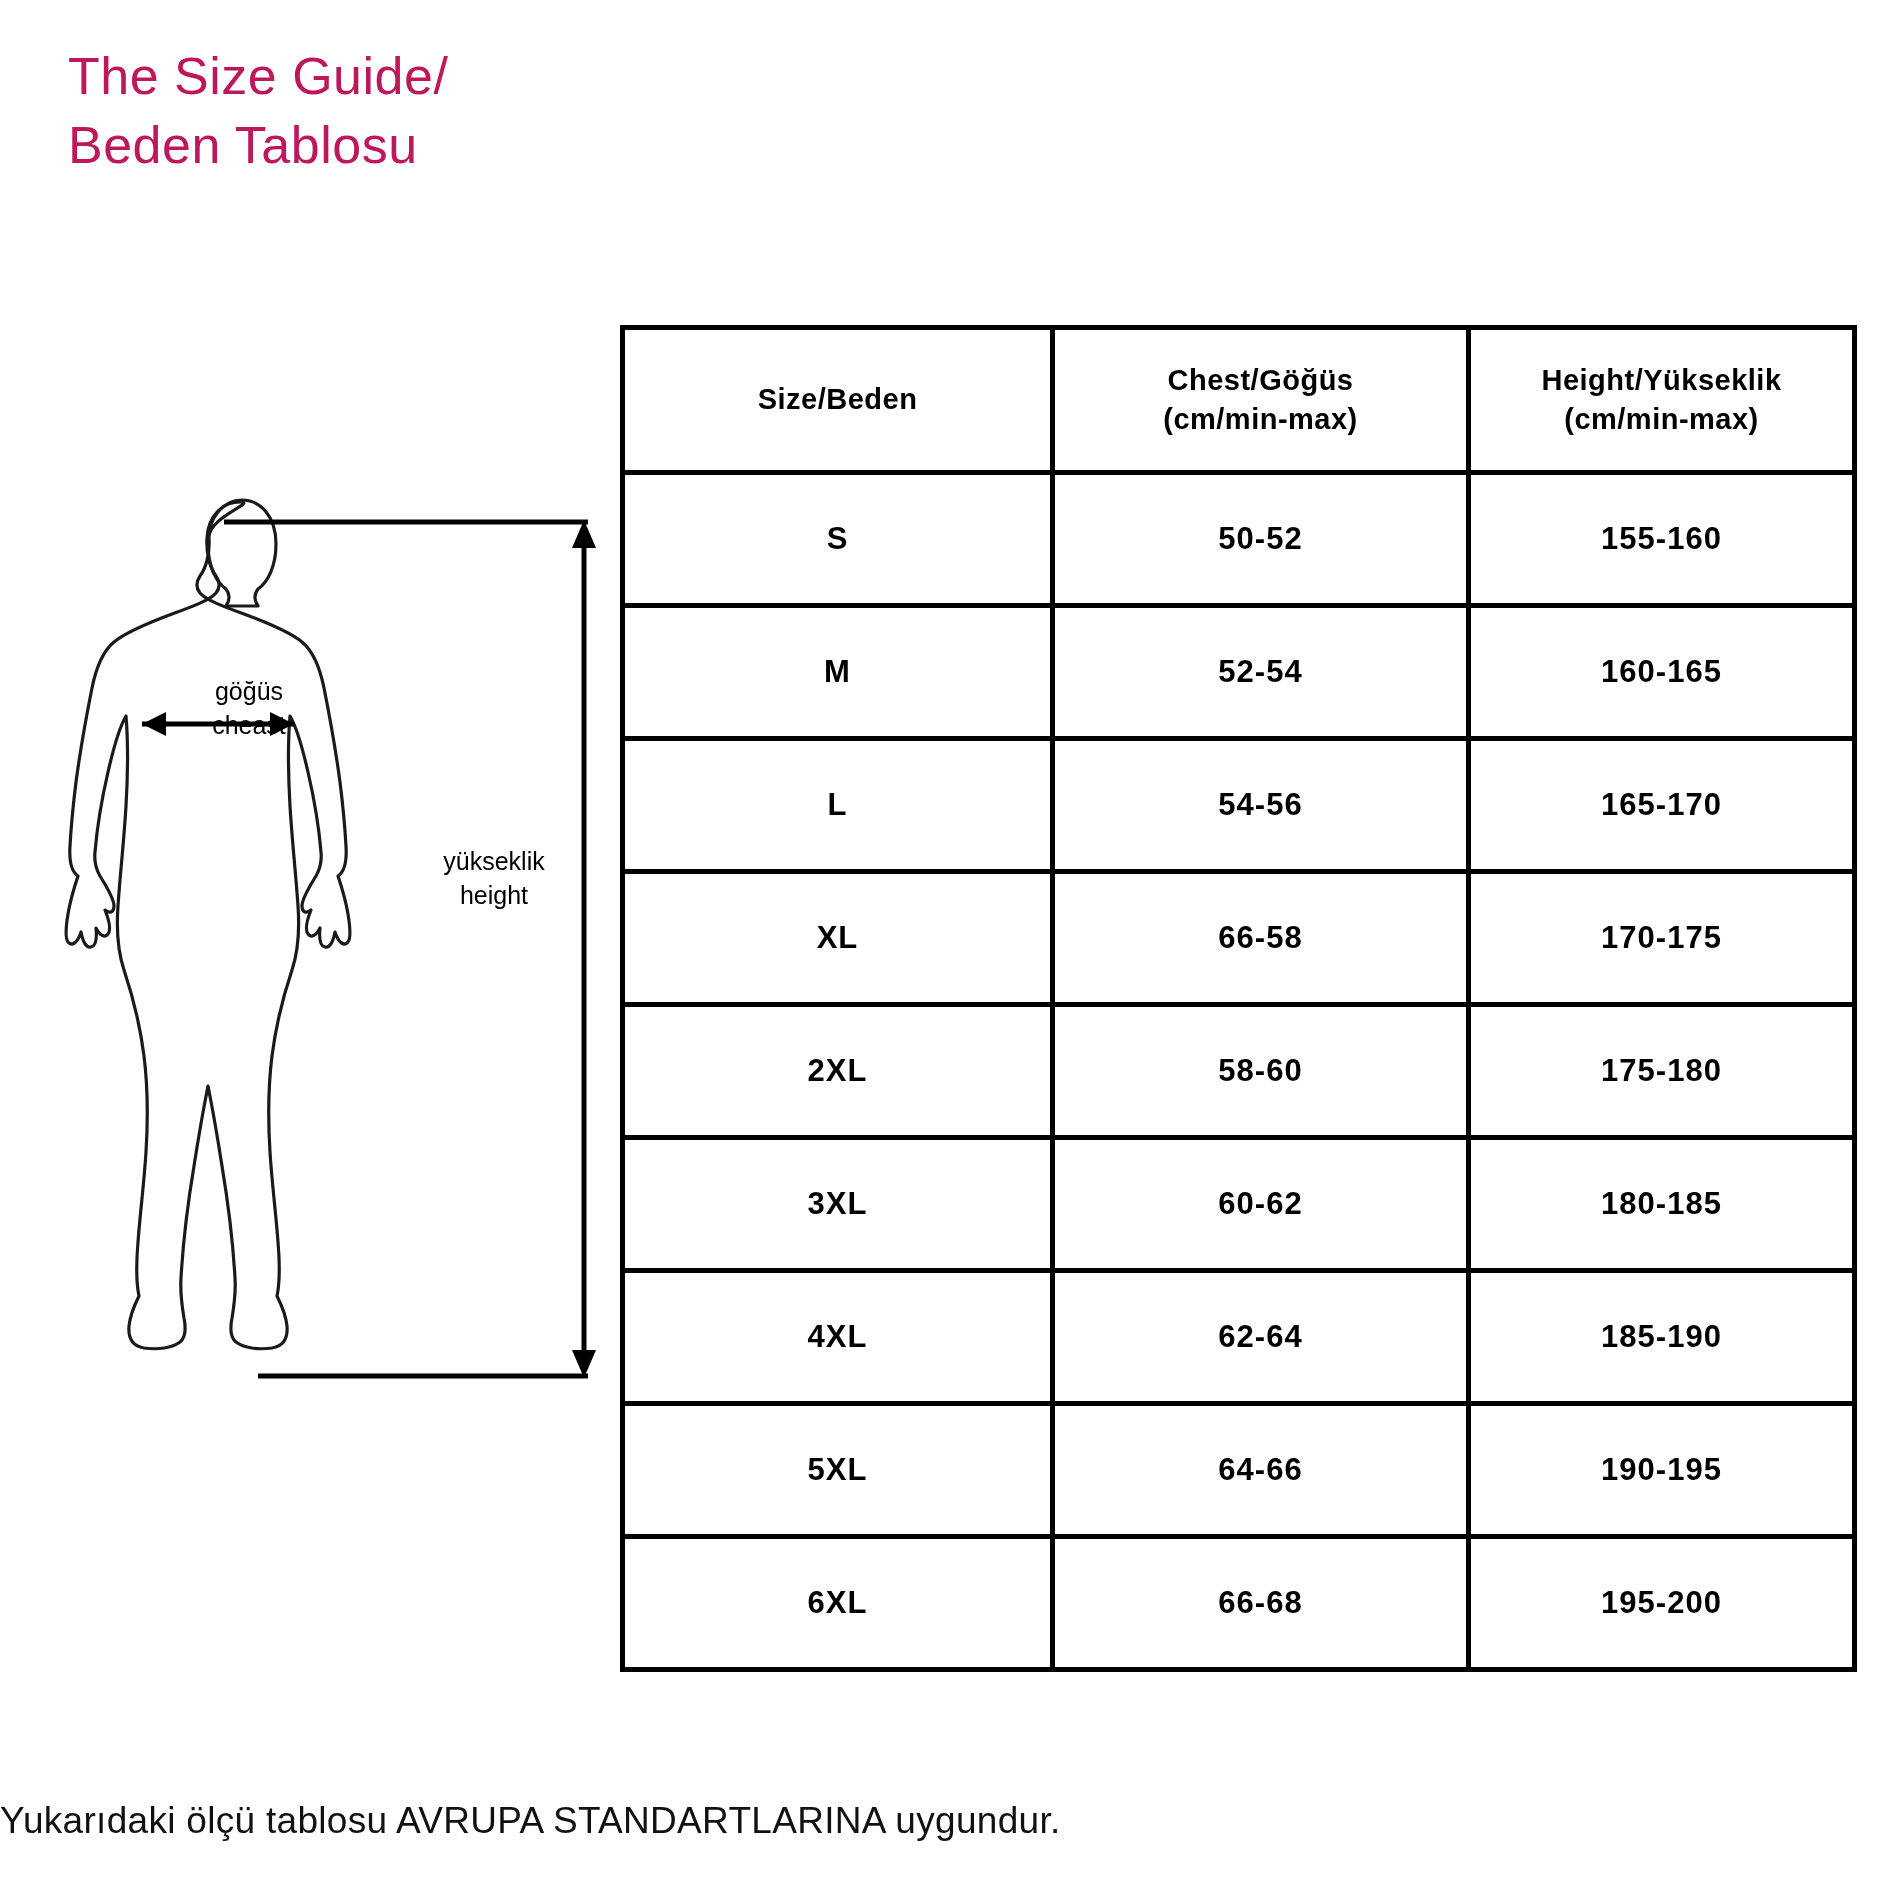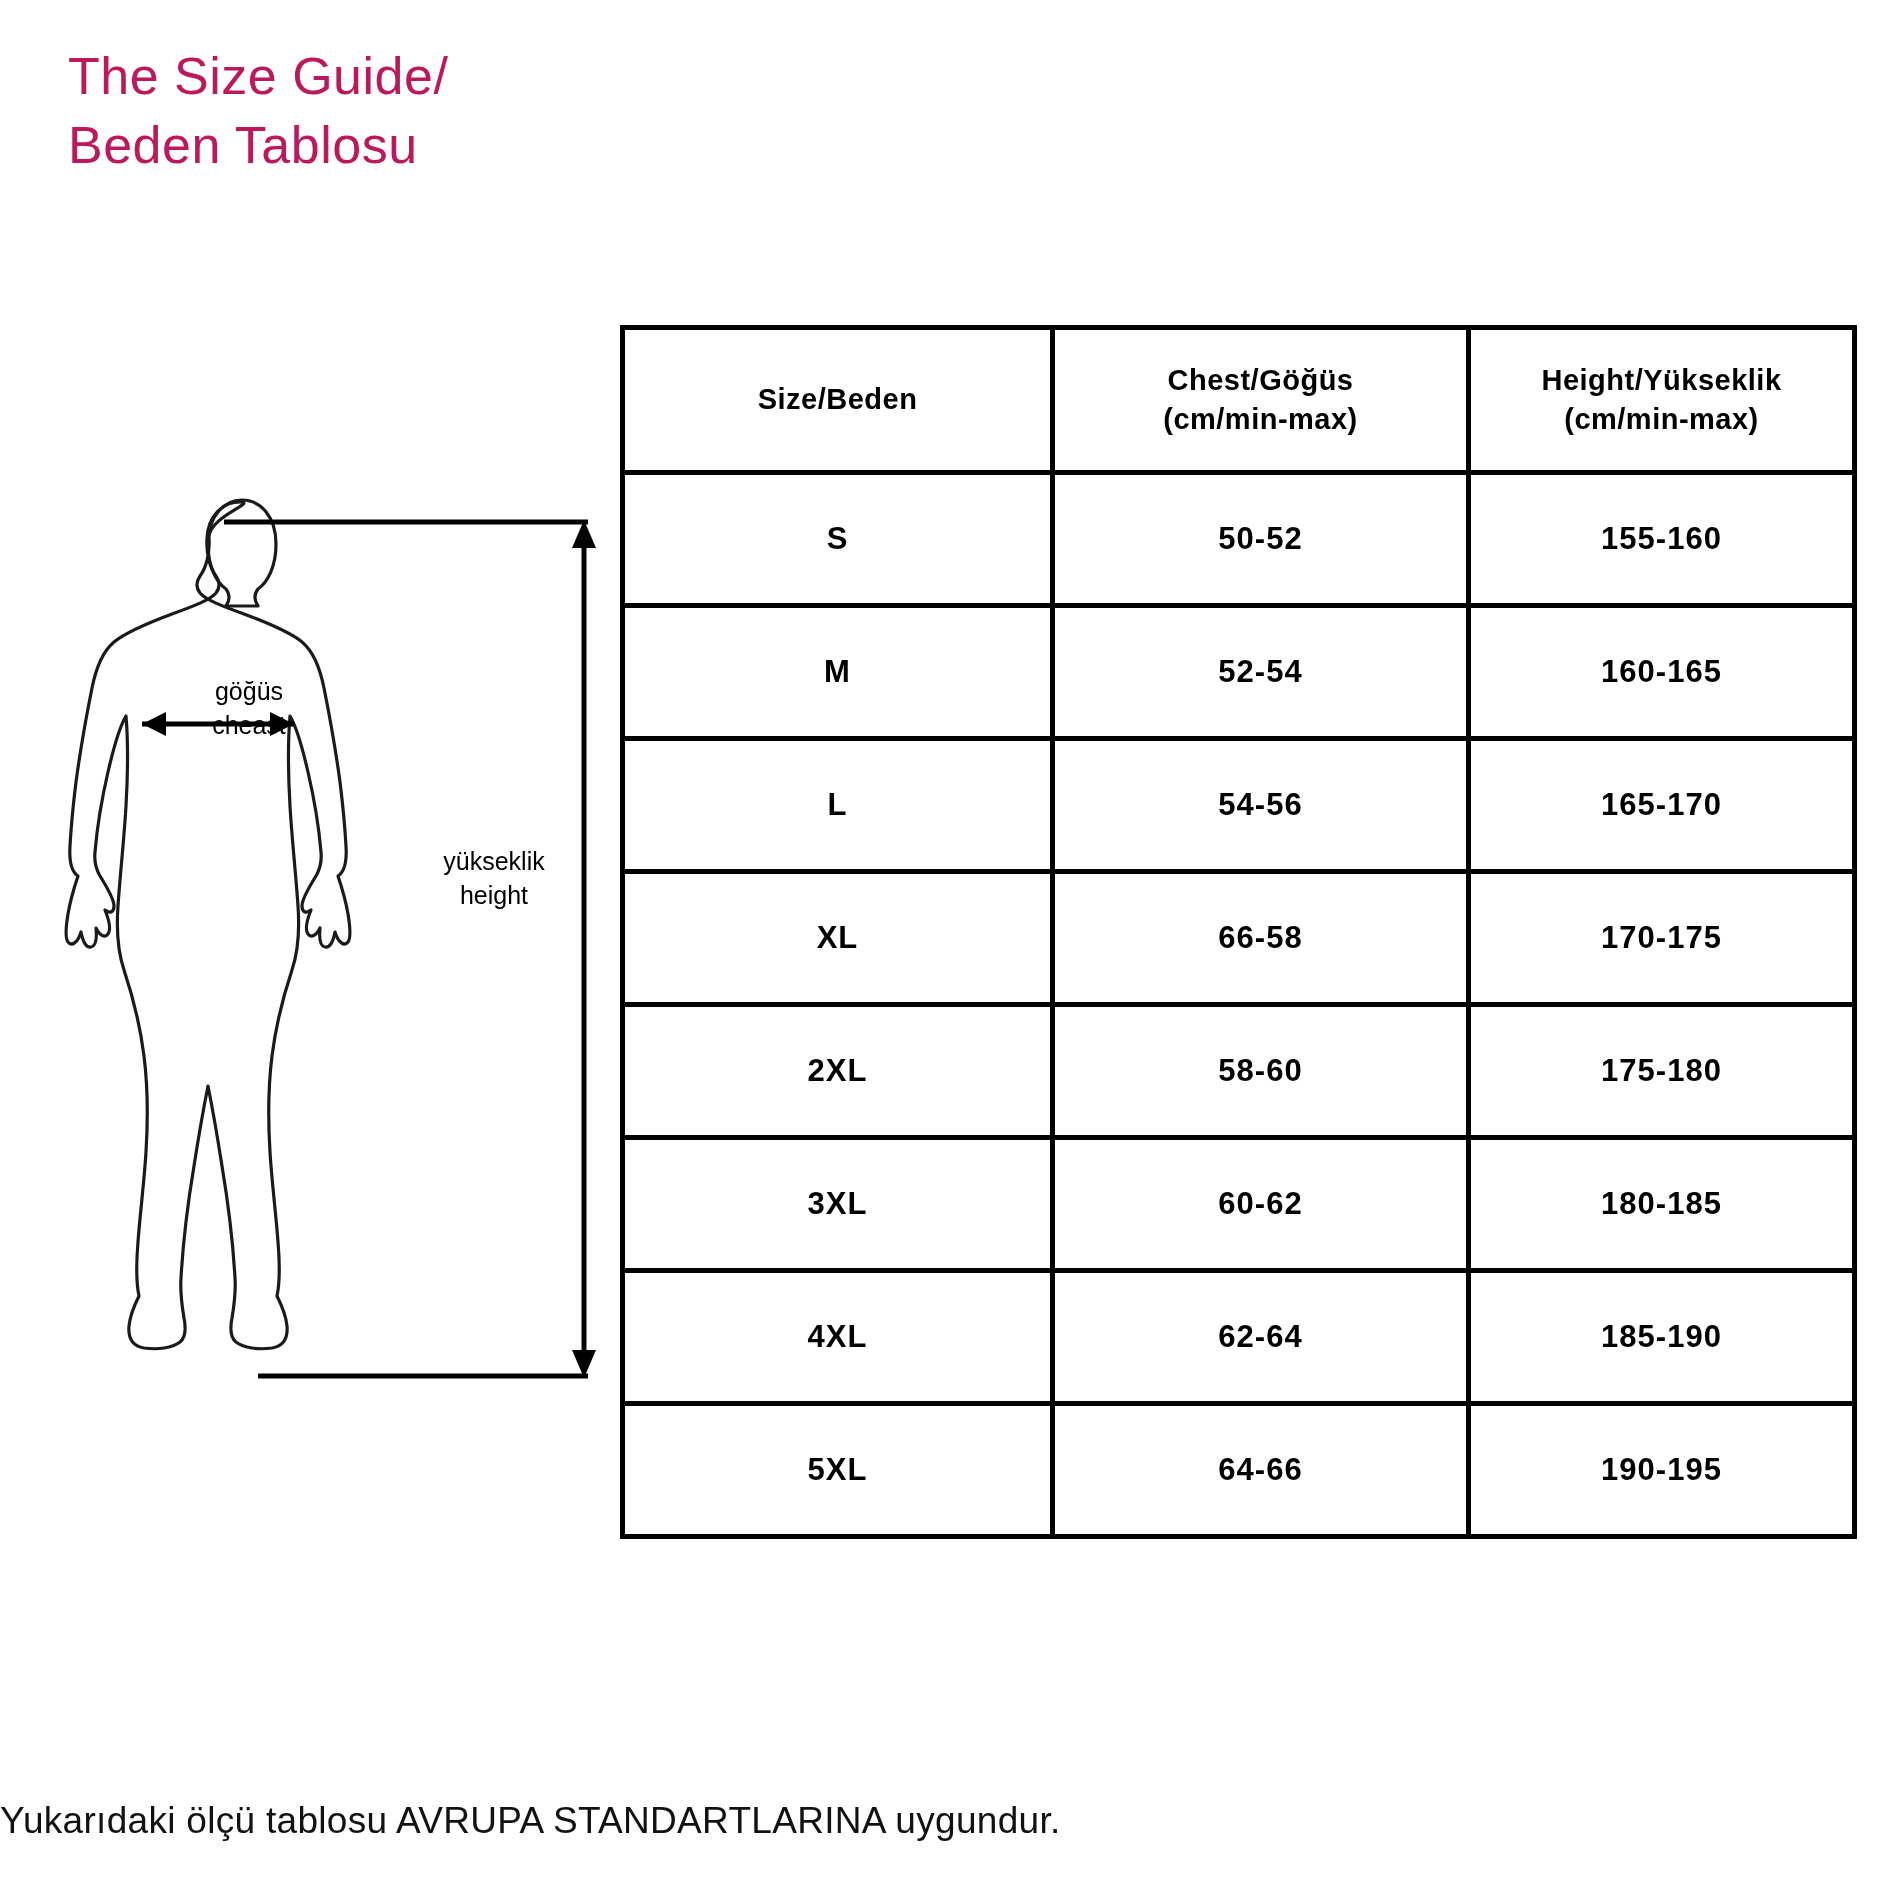--- a/index.html
+++ b/index.html
@@ -250,16 +250,21 @@
     <tr>
       <td>4XL</td>
       <td>62-64</td>
       <td>185-190</td>
     </tr>
     <tr>
       <td>5XL</td>
       <td>64-66</td>
       <td>190-195</td>
     </tr>
+    <tr>
+      <td>6XL</td>
+      <td>66-68</td>
+      <td>195-200</td>
+    </tr>
   </tbody>
 </table>
 
 <div id="footnote">Yukarıdaki ölçü tablosu AVRUPA STANDARTLARINA uygundur.</div>
 
 </body></html>

